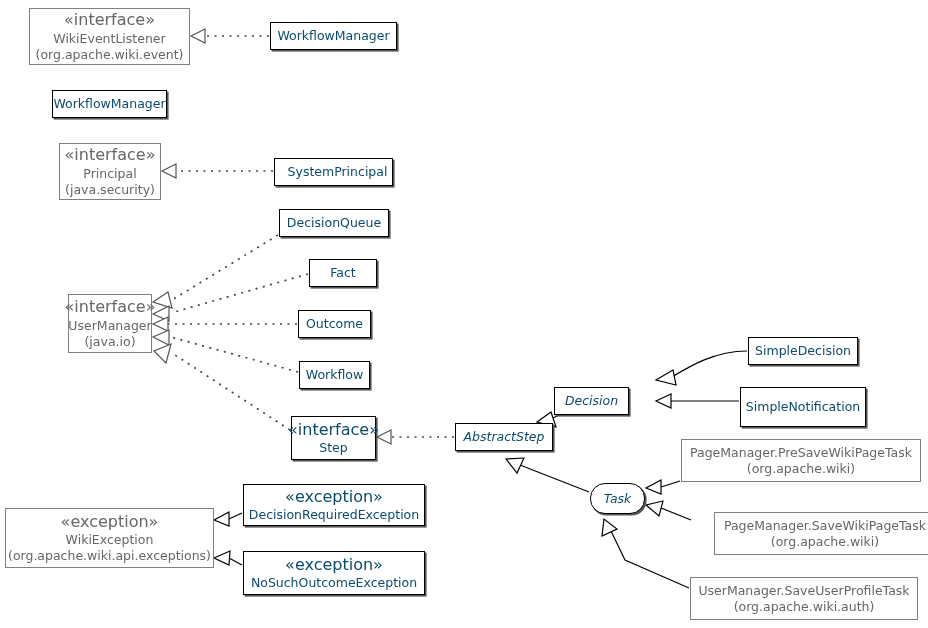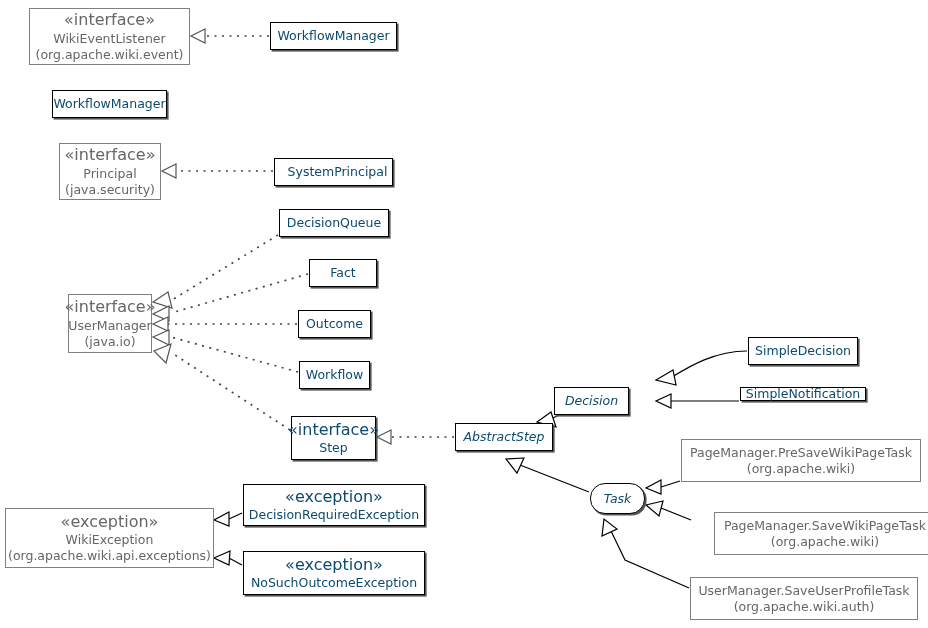--- a/index.html
+++ b/index.html
@@ -229,21 +229,21 @@
   </div>
 
   <div class="uml-box shadowed" style="left:748px; top:337px; width:110px; height:28px;">
     <span class="name">SimpleDecision</span>
   </div>
 
   <div class="uml-box shadowed" style="left:554px; top:387px; width:75px; height:28px;">
     <span class="name abstract">Decision</span>
   </div>
 
-  <div class="uml-box shadowed" style="left:740px; top:387px; width:126px; height:14px;">
+  <div class="uml-box shadowed" style="left:740px; top:387px; width:126px; height:40px;">
     <span class="name">SimpleNotification</span>
   </div>
 
   <div class="uml-box shadowed" style="left:291px; top:416px; width:85px; height:44px;">
     <span class="stereotype">«interface»</span>
     <span class="name">Step</span>
   </div>
 
   <div class="uml-box shadowed" style="left:455px; top:423px; width:98px; height:28px;">
     <span class="name abstract">AbstractStep</span>

